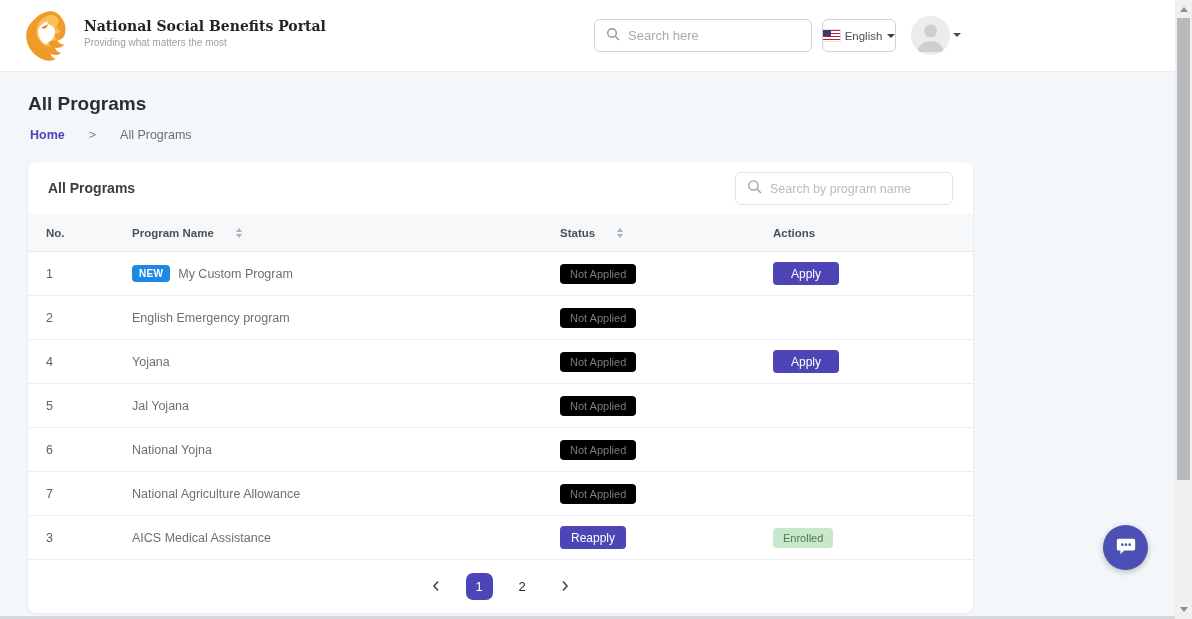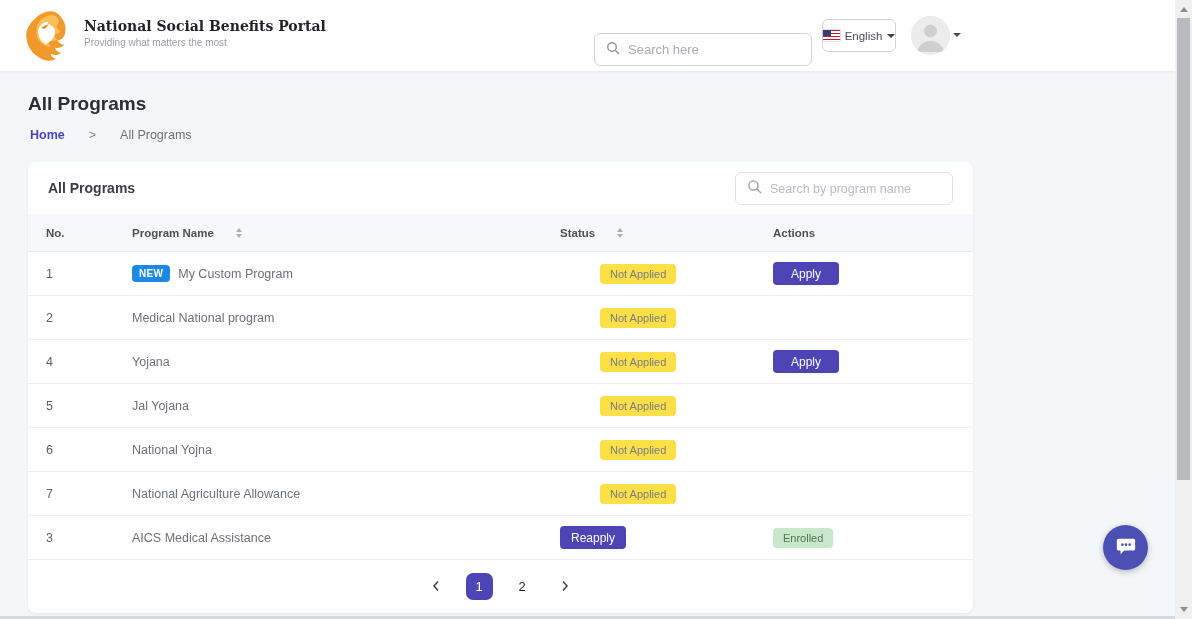--- a/index.html
+++ b/index.html
@@ -9,21 +9,21 @@
   
   .header { position:absolute; left:0; top:0; width:1175px; height:71px; background:#fff;
             box-shadow:0 1px 2px rgba(0,0,0,.06); z-index:2; }
   .logo { position:absolute; left:22px; top:9px; width:54px; height:54px; }
   .brand-text { position:absolute; left:84px; top:18px; }
   .brand-title { font-family:"DejaVu Serif", serif; font-size:14px; font-weight:bold; color:#1f2227; }
   .brand-subtitle { font-size:10px; color:#9aa0a6; margin-top:3px; }
 
   .hdr-search { position:absolute; left:594px; top:19px; width:218px; height:33px;
                 border:1px solid #ced4da; border-radius:6px; display:flex; align-items:center;
-                gap:8px; padding:0 11px; background:#fff;margin-top:14px; }
+                gap:8px; padding:0 11px; background:#fff; }
   .hdr-search input, .card-search input { border:none; outline:none; flex:1; font-size:13px;
                 color:#3c4043; font-family:"Liberation Sans",sans-serif; background:transparent; min-width:0; }
   .hdr-search input::placeholder { color:#a6acb2; }
 
   .lang-btn { position:absolute; left:822px; top:19px; width:74px; height:33px; border:1px solid #ced4da;
               border-radius:6px; background:#fff; display:flex; align-items:center; justify-content:center;
               gap:5px; cursor:pointer; }
   .lang-label { font-size:11.5px; color:#4a4f55; }
   .flag { width:17px; height:11px; position:relative; flex:none;
           background:repeating-linear-gradient(to bottom, #b22234 0 1.5px, #fff 1.5px 3px);
@@ -63,21 +63,21 @@
                    border-bottom:4px solid #a9b0b7; }
   .sort-icon .down { width:0; height:0; border-left:3.5px solid transparent; border-right:3.5px solid transparent;
                      border-top:4px solid #a9b0b7; }
 
   .row { height:44px; border-bottom:1px solid #eceef1; font-size:12.5px; }
   .row-no { color:#5b6166; }
   .name-cell { display:flex; align-items:center; gap:8px; color:#6b7177; }
   .new-badge { background:#1e88e5; color:#fff; font-size:10px; font-weight:bold; padding:3px 7px;
                border-radius:4px; letter-spacing:.3px; }
   .status-badge { display:inline-block; font-size:11px; padding:4px 10px; border-radius:4px; justify-self:start; }
-  .status-badge.not-applied { background:#fde047; color:#757d84;margin-left:40px; }
+  .status-badge.not-applied { background:#000000; color:#757d84; }
   .status-badge.enrolled { background:#c9e7cb; color:#4e7a52; }
   .action-btn { width:66px; height:23px; background:#4d44b5; color:#fff; border:none; border-radius:4px;
                 font-size:12px; cursor:pointer; font-family:"Liberation Sans",sans-serif; }
 
   .pagination { height:52px; display:flex; align-items:center; justify-content:center; gap:16px; }
   .page-chevron { width:27px; height:27px; display:flex; align-items:center; justify-content:center; cursor:pointer; }
   .page-num { width:27px; height:27px; display:flex; align-items:center; justify-content:center;
               font-size:13px; color:#1e2125; cursor:pointer; border-radius:7px; }
   .page-num.active { background:#4d44b5; color:#fff; }
 
@@ -186,21 +186,21 @@
         <span>My Custom Program</span>
       </div>
       <div><span class="status-badge not-applied">Not Applied</span></div>
       <div><button class="action-btn">Apply</button></div>
     </div>
 
     <div class="grid-row row">
       <div class="row-no">2</div>
       <div class="name-cell">
 
-        <span>Medical National program</span>
+        <span>English Emergency program</span>
       </div>
       <div><span class="status-badge not-applied">Not Applied</span></div>
       <div></div>
     </div>
 
     <div class="grid-row row">
       <div class="row-no">4</div>
       <div class="name-cell">
 
         <span>Yojana</span>

